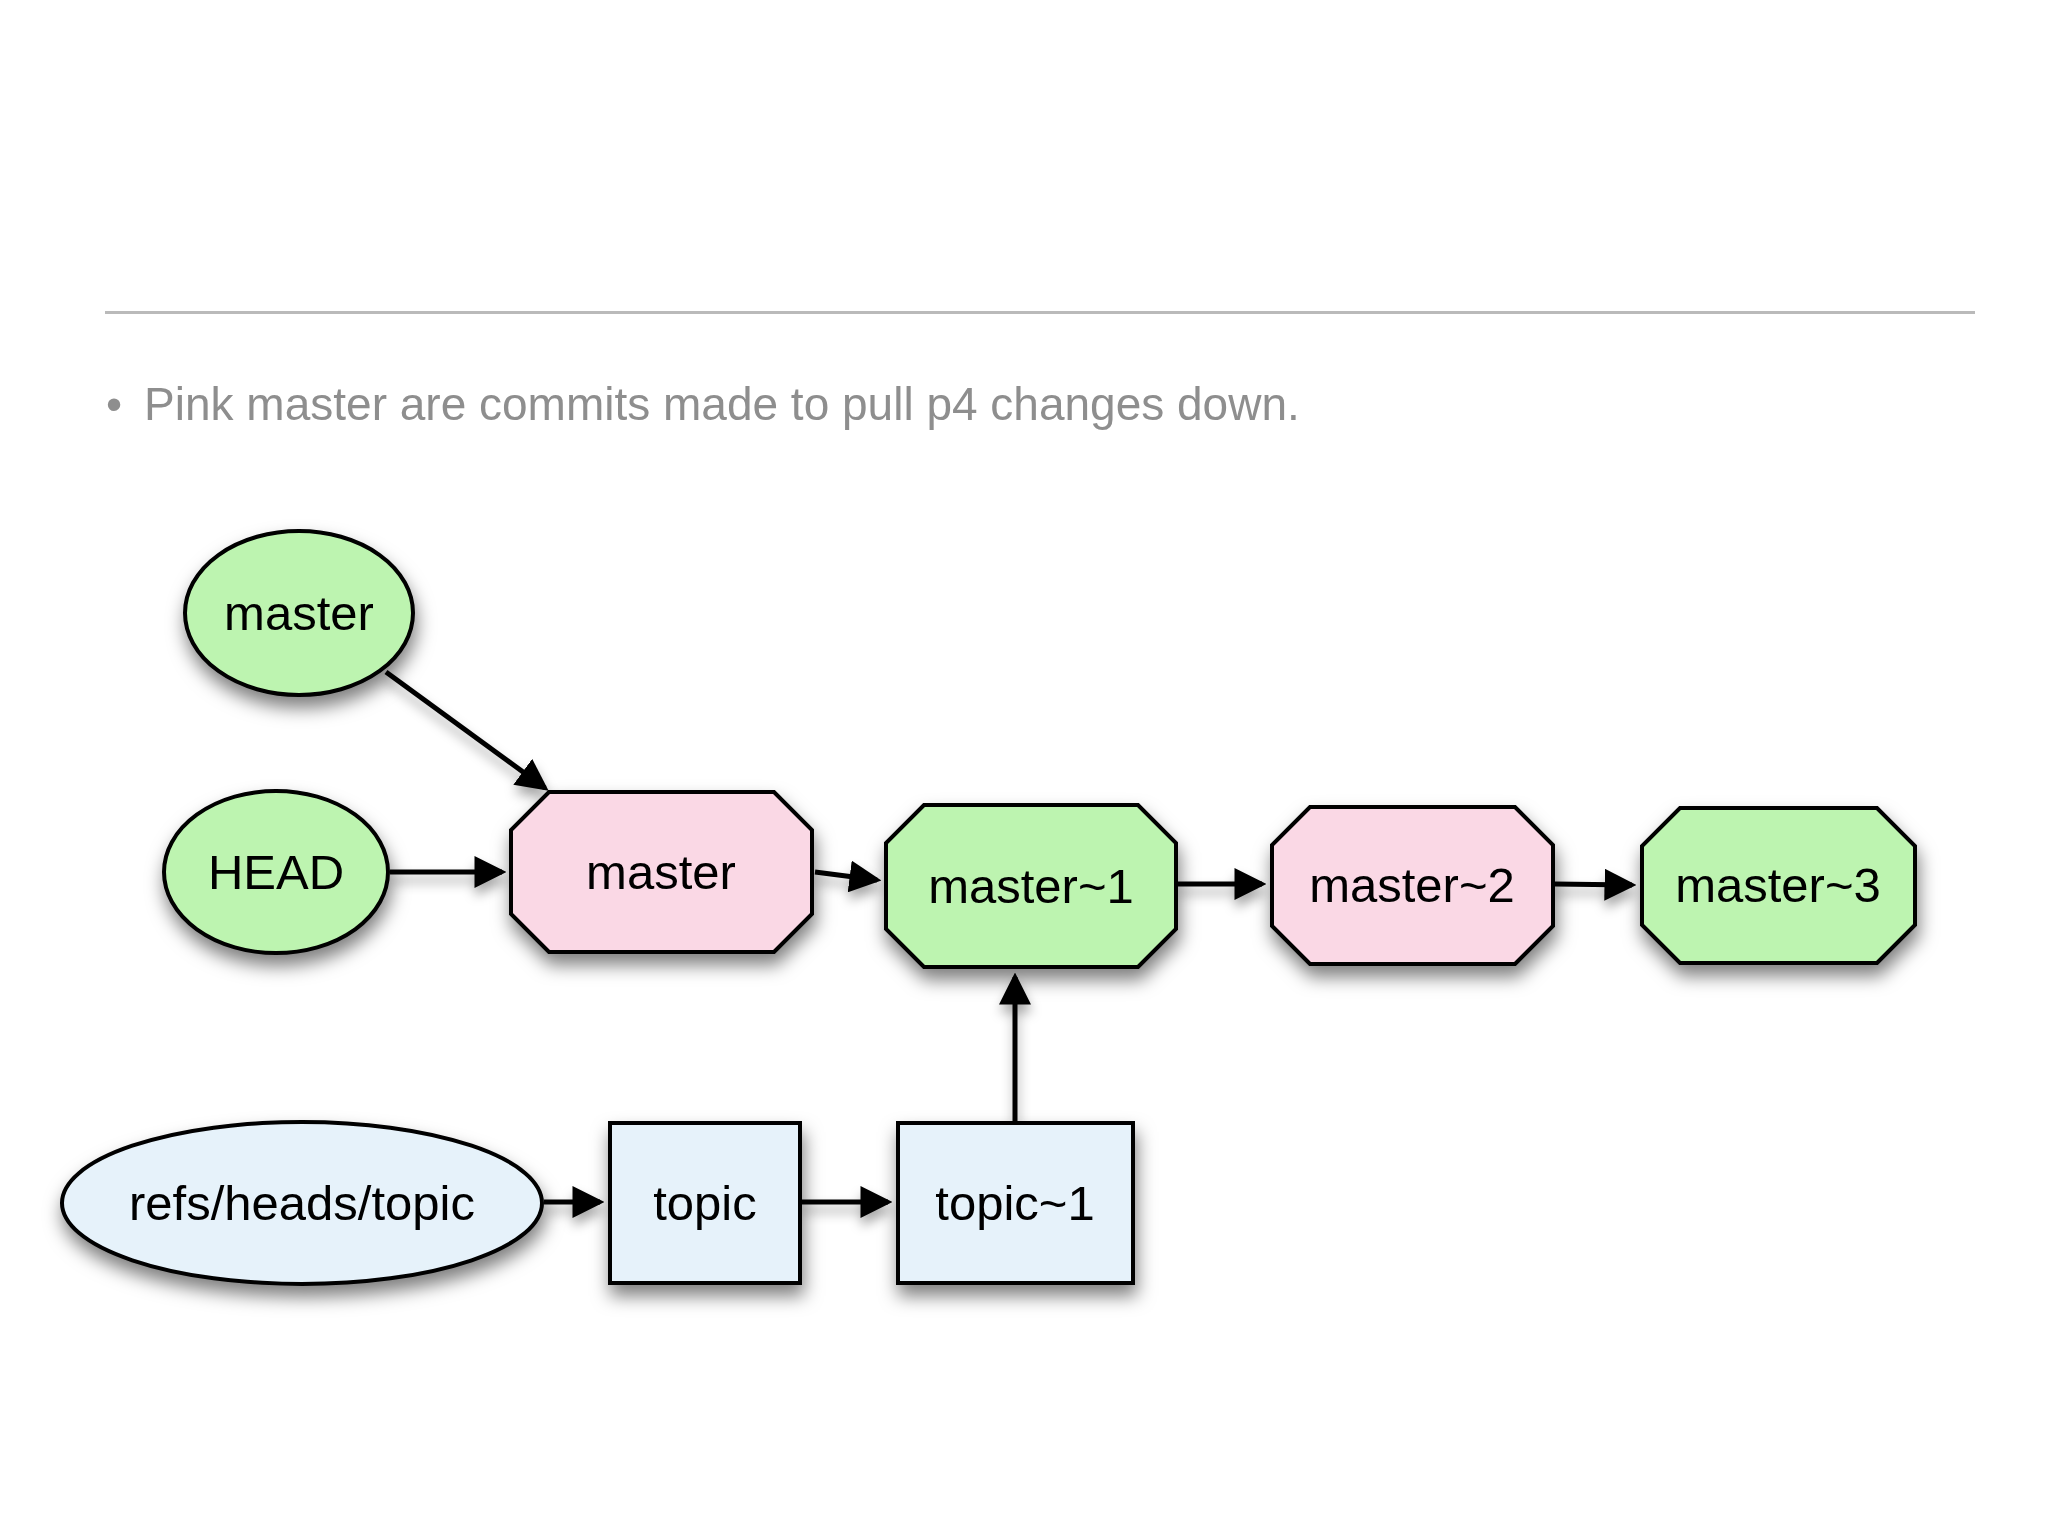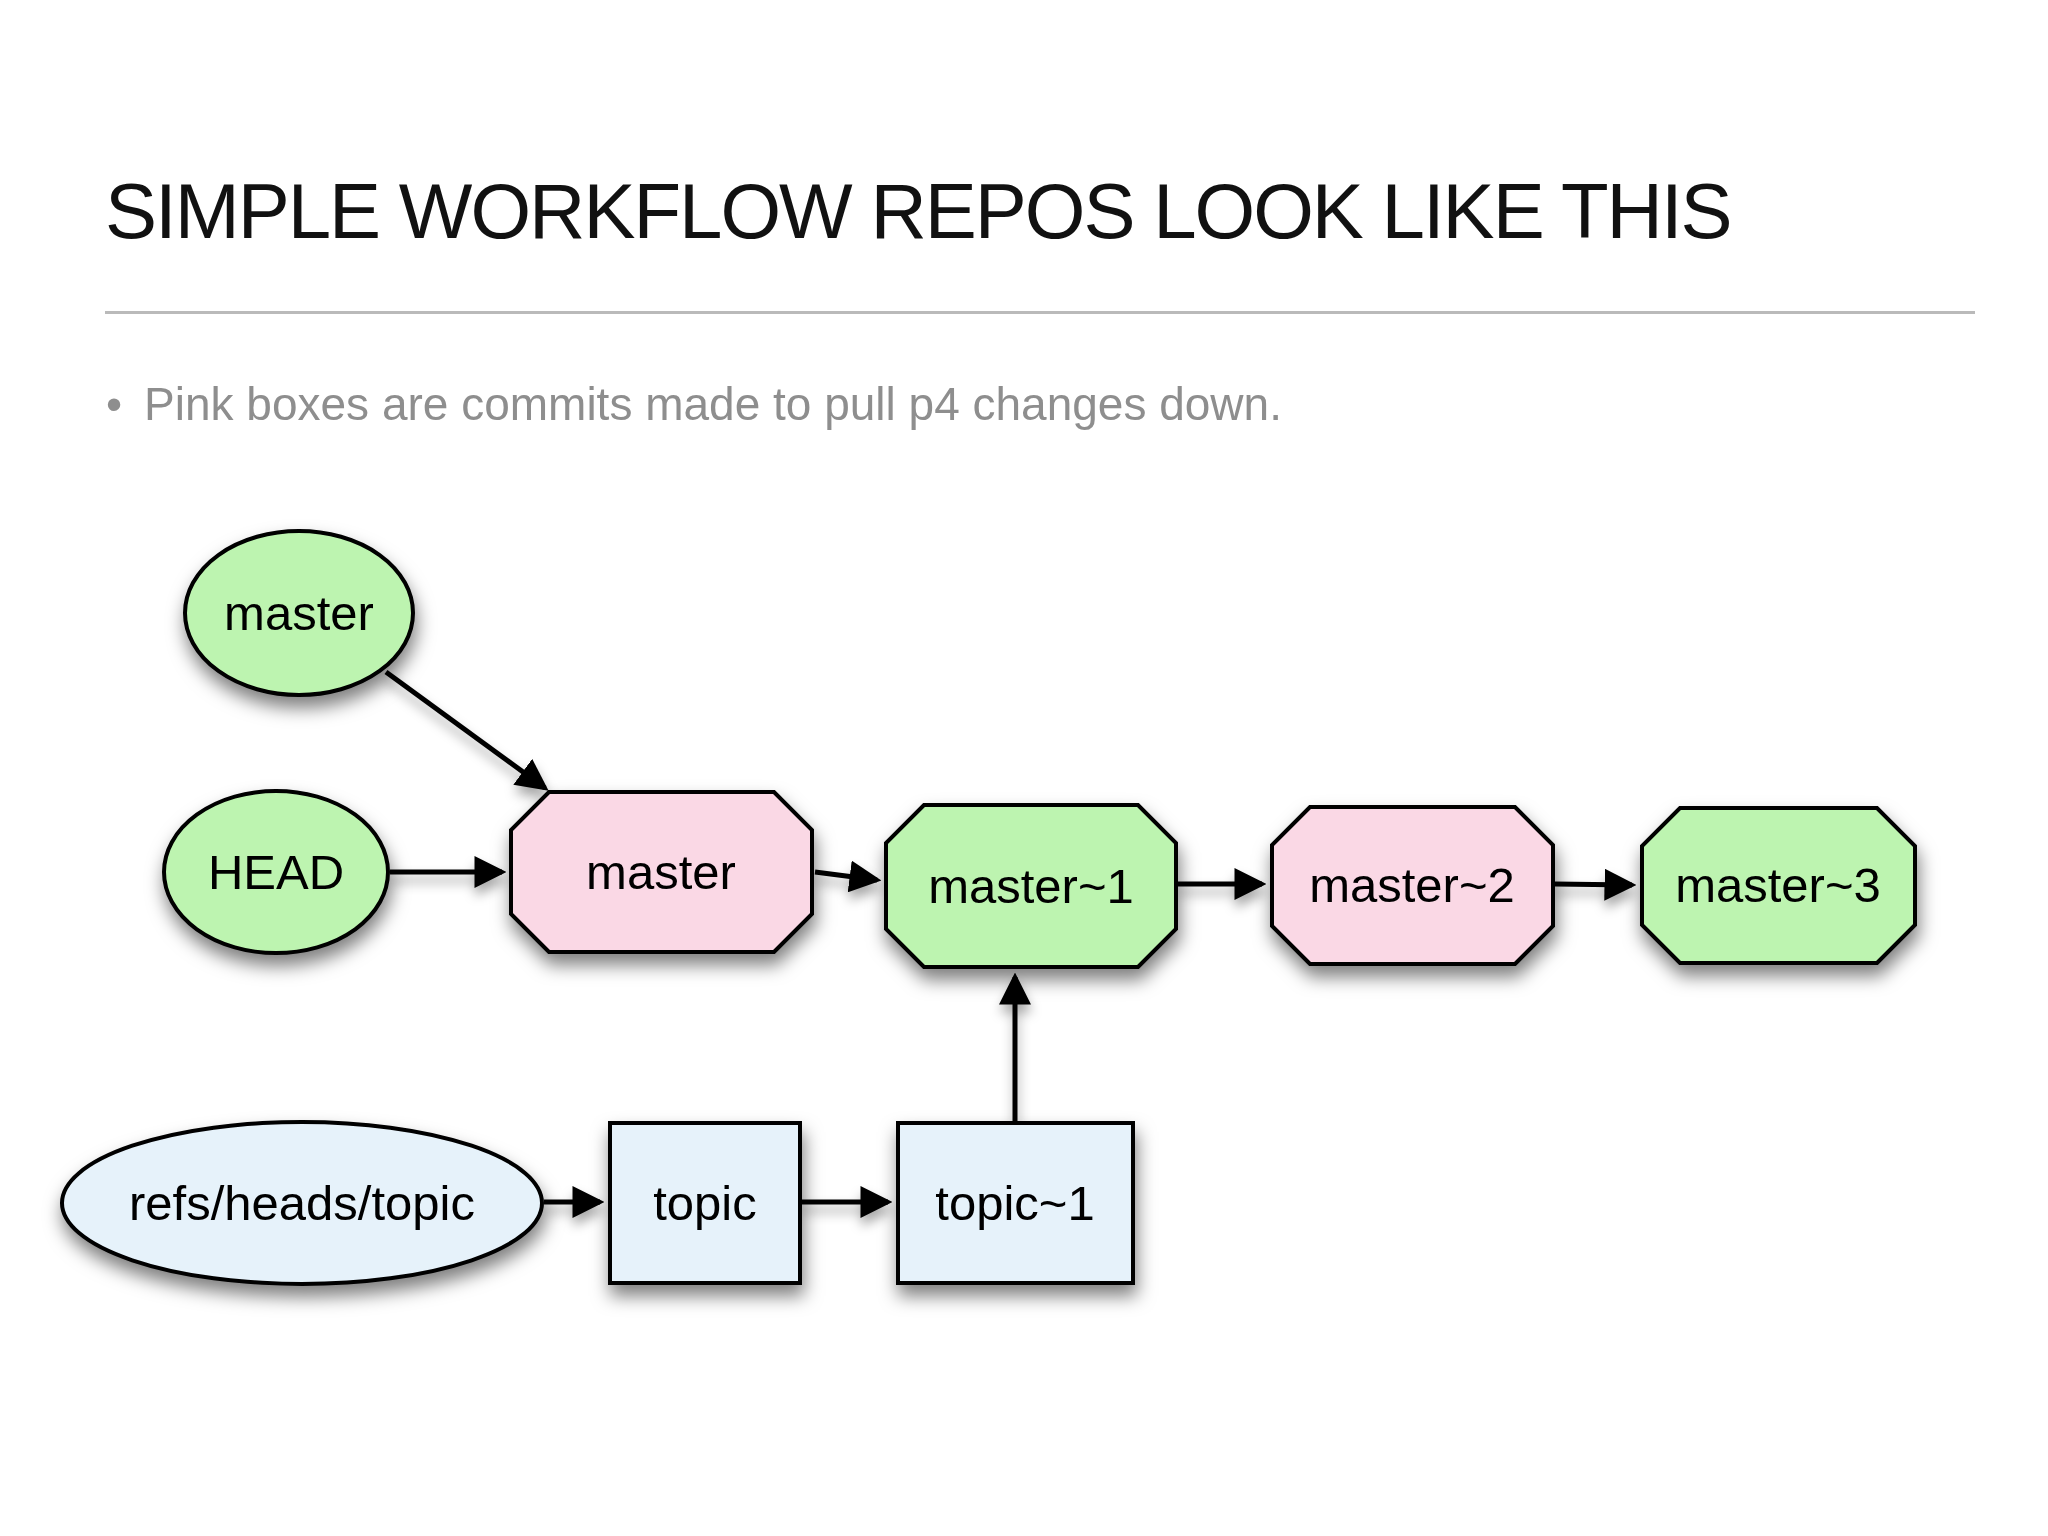--- a/index.html
+++ b/index.html
@@ -68,26 +68,25 @@
     stroke: #000000;
     stroke-width: 5;
     fill: none;
   }
 </style>
 </head>
 <body>
 
 <div class="slide">
 
-  <div class="slide-title">SIMPLE WORKFLOW REPOS LOOK LIKE THIS</div>
   <div class="title-divider"></div>
 
   <div class="bullet-row">
     <span class="marker">•</span>
-    <span>Pink boxes are commits made to pull p4 changes down.</span>
+    <span>Pink master are commits made to pull p4 changes down.</span>
   </div>
 
   <svg class="diagram" viewBox="0 0 2048 1536" xmlns="http://www.w3.org/2000/svg">
     <defs>
       <marker id="arrowhead" viewBox="0 0 10 10" refX="8.6" refY="5" markerWidth="6.4" markerHeight="6.4" orient="auto">
         <path d="M0,0 L10,5 L0,10 z" fill="#000000"></path>
       </marker>
       <filter id="node-shadow" x="-25%" y="-25%" width="150%" height="170%">
         <feDropShadow dx="2" dy="11" stdDeviation="9" flood-color="#000000" flood-opacity="0.5"></feDropShadow>
       </filter>

